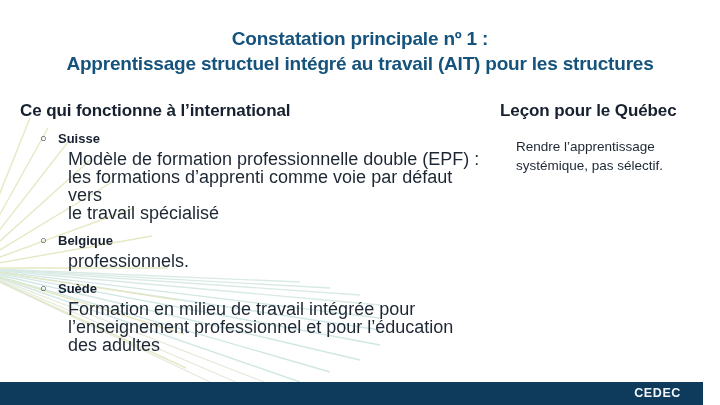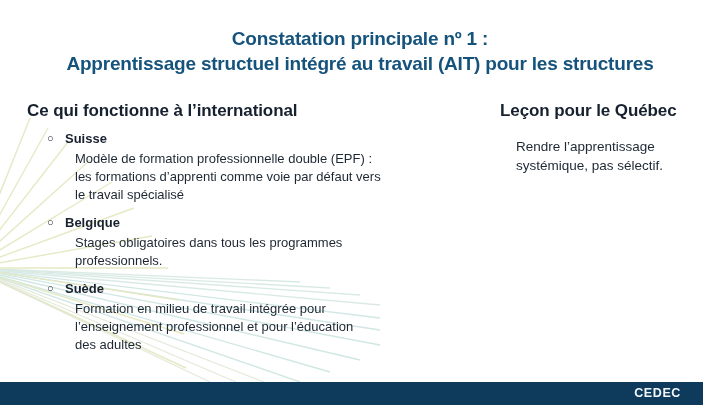--- a/index.html
+++ b/index.html
@@ -50,21 +50,21 @@
   
   .columns {
     position: absolute;
     left: 0;
     top: 100px;
     width: 720px;
     z-index: 2;
   }
   .col-left {
     position: absolute;
-    left: 27px;
+    left: 20px;
     top: 0;
     width: 470px;
   }
   .col-right {
     position: absolute;
     left: 500px;
     top: 0;
     width: 205px;
   }
 
@@ -96,21 +96,21 @@
   }
   .bullet-label {
     color: #16202e;
     font-size: 13px;
     font-weight: bold;
     line-height: 19px;
     text-align: right;
   }
   .bullet-body {
     color: #1d2733;
-    font-size: 13px;
+    font-size: 18px;
     font-weight: normal;
     line-height: 18px;
     margin: 0 0 9px 0;
     padding-left: 48px;
   }
   .bullet-body .ln { display: block; }
 
   .right-body {
     color: #1d2733;
     font-size: 13.5px;
@@ -197,21 +197,20 @@
         <span class="ln">Modèle de formation professionnelle double (EPF) :</span>
         <span class="ln">les formations d’apprenti comme voie par défaut vers</span>
         <span class="ln">le travail spécialisé</span>
       </p>
 
       <div class="bullet-row">
         <span class="bullet-marker">○</span>
         <span class="bullet-label">Belgique</span>
       </div>
       <p class="bullet-body">
-        <span class="ln">Stages obligatoires dans tous les programmes</span>
         <span class="ln">professionnels.</span>
       </p>
 
       <div class="bullet-row">
         <span class="bullet-marker">○</span>
         <span class="bullet-label">Suède</span>
       </div>
       <p class="bullet-body">
         <span class="ln">Formation en milieu de travail intégrée pour</span>
         <span class="ln">l’enseignement professionnel et pour l’éducation</span>

